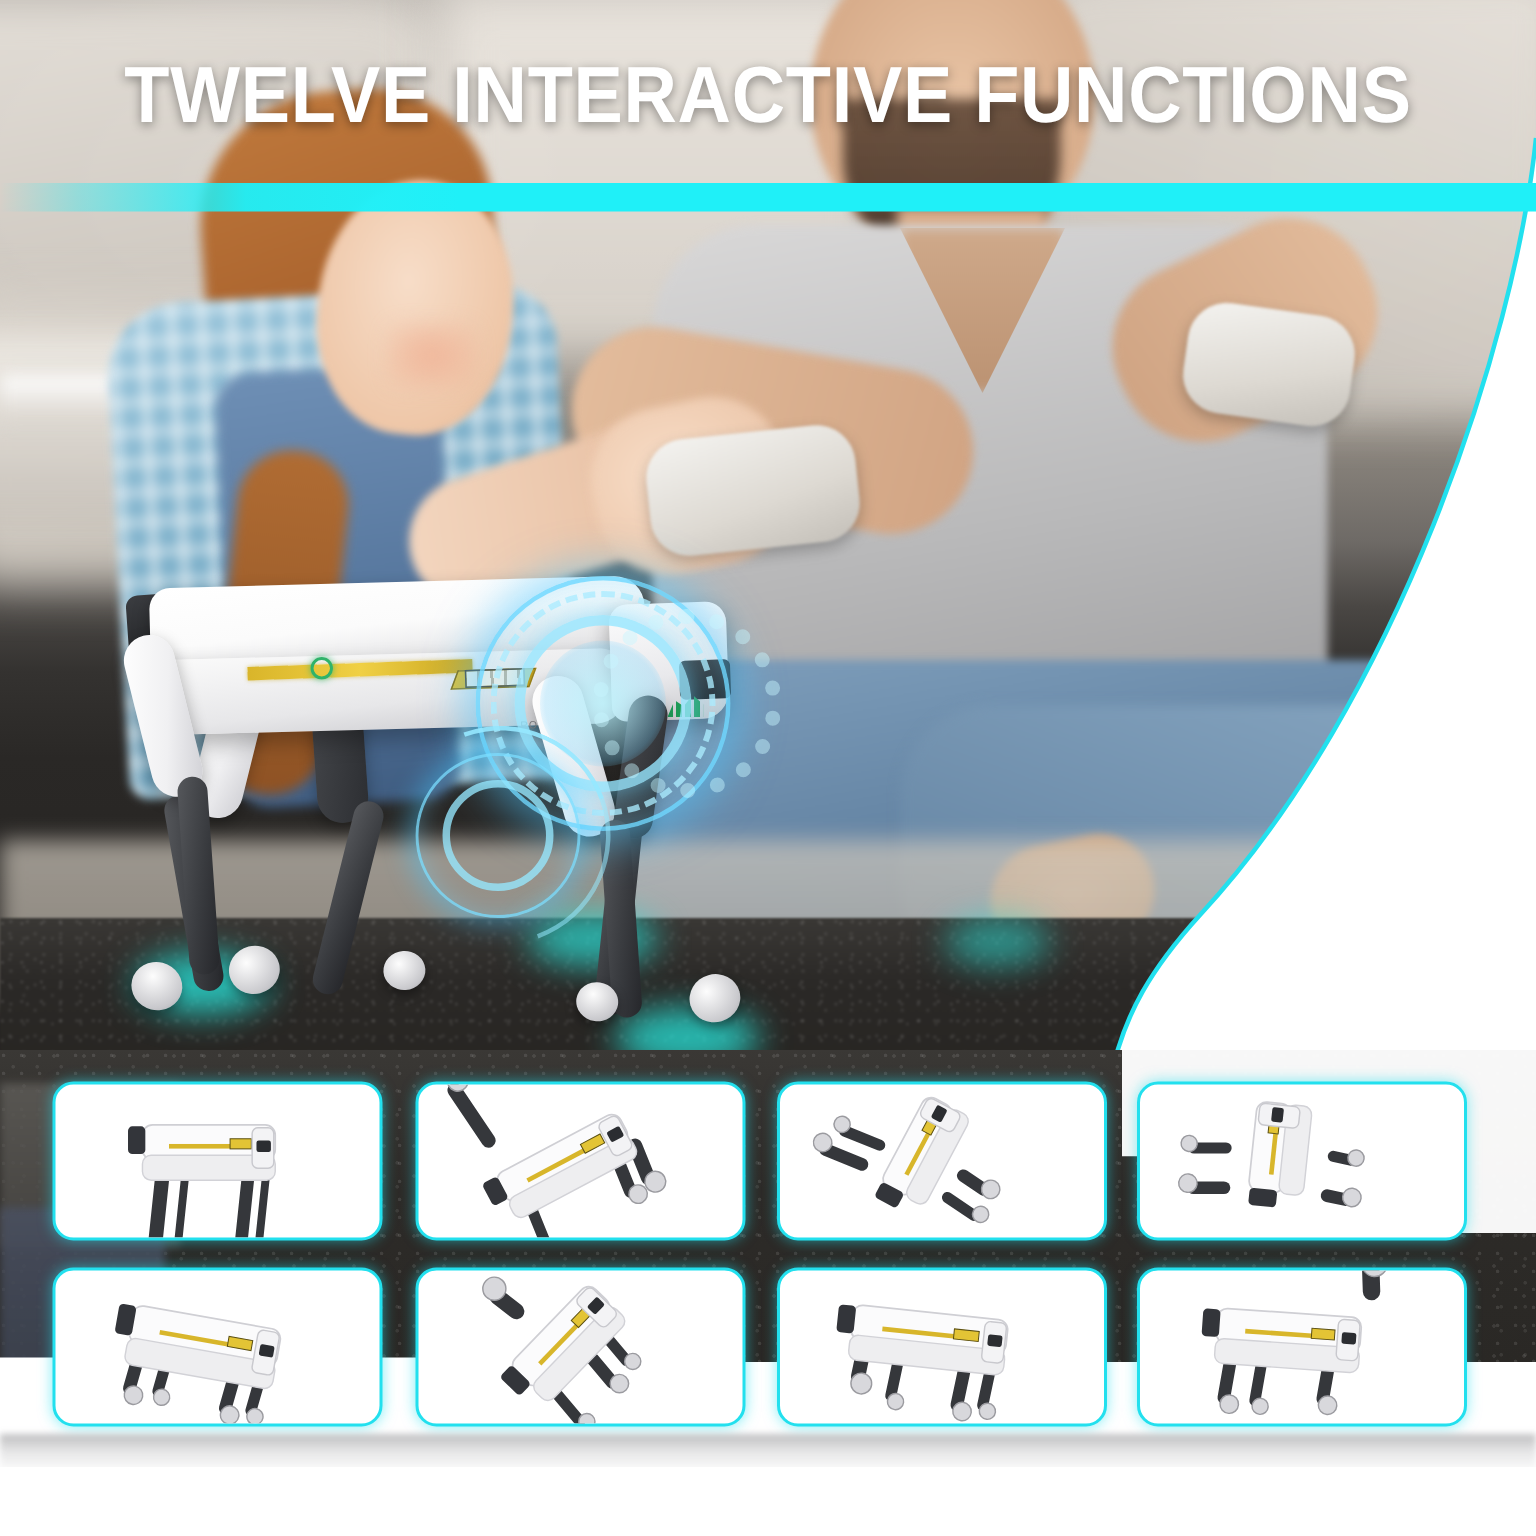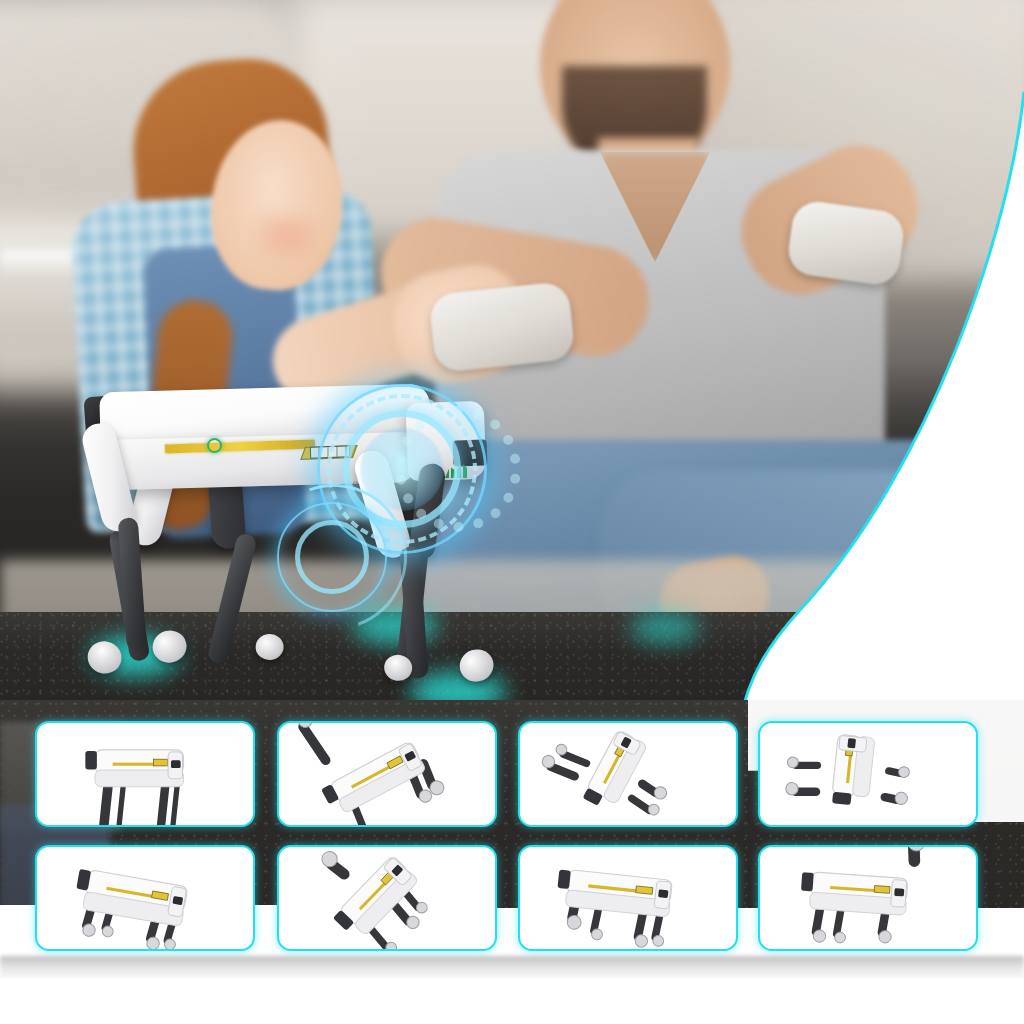--- a/index.html
+++ b/index.html
@@ -330,20 +330,24 @@
       <div class="hud hud-r4"></div>
       <div class="hud hud-arc"></div>
       <div class="hud hud-r5"></div>
     </div>
   </div>
 
   <svg style="position:absolute; left:0; top:0; width:1024px; height:760px; pointer-events:none;">
     <path d="M1024,92 C1010,230 930,470 800,610 C770,643 748,676 740,722" fill="none" stroke="#22e0ee" stroke-width="3"></path>
   </svg>
 
+  <div id="titleWrap">
+    <div id="titleBar"></div>
+    <div id="title">TWELVE  INTERACTIVE  FUNCTIONS</div>
+  </div>
 
   <div id="stripbg">
     <div class="sb-dark"></div>
     <div class="sb-gray-l"></div>
     <div class="sb-blue-l"></div>
     <div class="sb-white-l"></div>
     <div class="sb-step"></div>
 
   </div>
 

